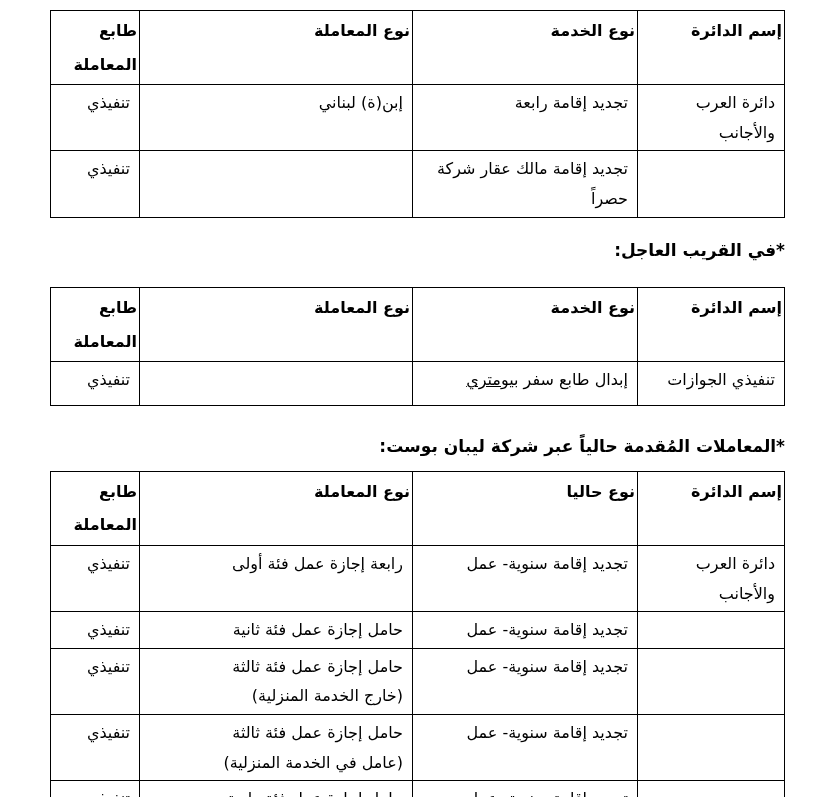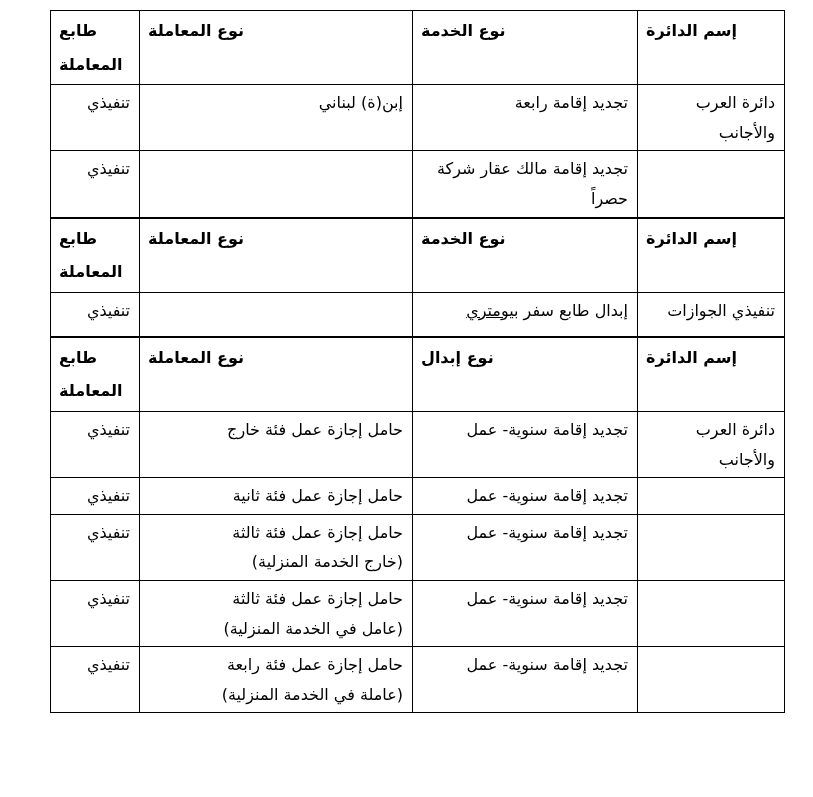--- a/index.html
+++ b/index.html
@@ -25,23 +25,23 @@
   table.svc th,
   table.svc td {
     border: 1.5px solid #000000;
     vertical-align: top;
     white-space: pre-line;
     font-size: 16px;
     overflow: hidden;
   }
   table.svc th {
     font-weight: bold;
-    text-align: left;
+    text-align: right;
     line-height: 2.1;
-    padding: 3px 8px;
+    padding: 3px 2px;
   }
   table.svc td {
     line-height: 1.85;
     padding: 3px 9px;
   }
   td.dept {
     font-weight: normal;
     white-space: nowrap;
     font-size: 15px;
     padding: 4px 6px;
@@ -87,20 +87,21 @@
     <tr>
       <td></td>
       <td>تجديد إقامة مالك عقار شركة
 حصراً</td>
       <td></td>
       <td>تنفيذي</td>
     </tr>
   </tbody>
     </table>
 
+  <div class="section-heading heading-soon">*في القريب العاجل:</div>
 
   <table class="svc">
     <colgroup>
       <col style="width:147px">
         <col style="width:225px">
         <col style="width:273px">
         <col style="width:89px">
     </colgroup>
     <tbody>
         <tr class="thead-row">
@@ -112,40 +113,41 @@
     </tr>
     <tr class="row-t2">
       <td class="dept">تنفيذي الجوازات</td>
       <td><span>إبدال طابع سفر</span> <span class="u">بيومتري</span></td>
       <td></td>
       <td>تنفيذي</td>
     </tr>
   </tbody>
     </table>
 
+  <div class="section-heading heading-libanpost">*المعاملات المُقدمة حالياً عبر شركة ليبان بوست:</div>
 
   <table class="svc">
     <colgroup>
       <col style="width:147px">
         <col style="width:225px">
         <col style="width:273px">
         <col style="width:89px">
     </colgroup>
     <tbody>
         <tr class="thead-row">
       <th>إسم الدائرة</th>
-      <th>نوع إبدال</th>
+      <th>نوع حاليا</th>
       <th>نوع المعاملة</th>
       <th>طابع
 المعاملة</th>
     </tr>
     <tr>
       <td class="dept">دائرة العرب والأجانب</td>
       <td>تجديد إقامة سنوية- عمل</td>
-      <td>حامل إجازة عمل فئة خارج</td>
+      <td>رابعة إجازة عمل فئة أولى</td>
       <td>تنفيذي</td>
     </tr>
     <tr>
       <td></td>
       <td>تجديد إقامة سنوية- عمل</td>
       <td>حامل إجازة عمل فئة ثانية</td>
       <td>تنفيذي</td>
     </tr>
     <tr>
       <td></td>

